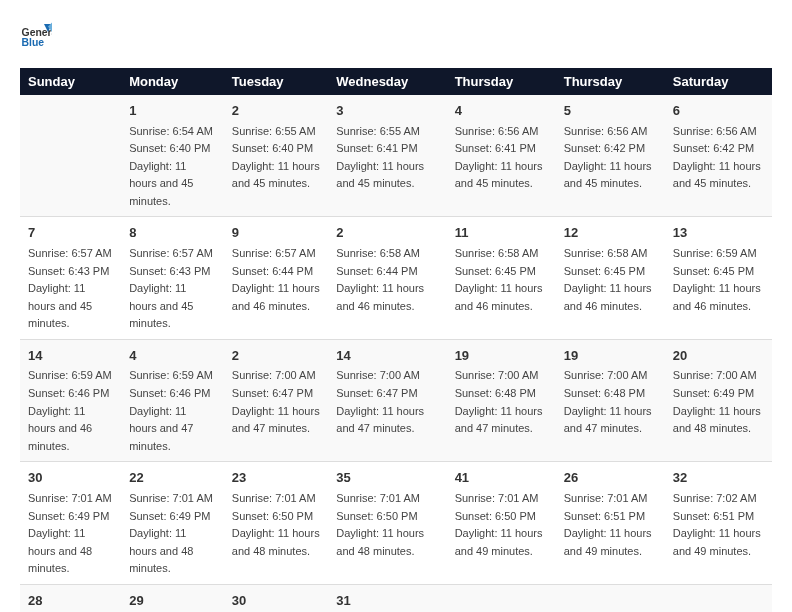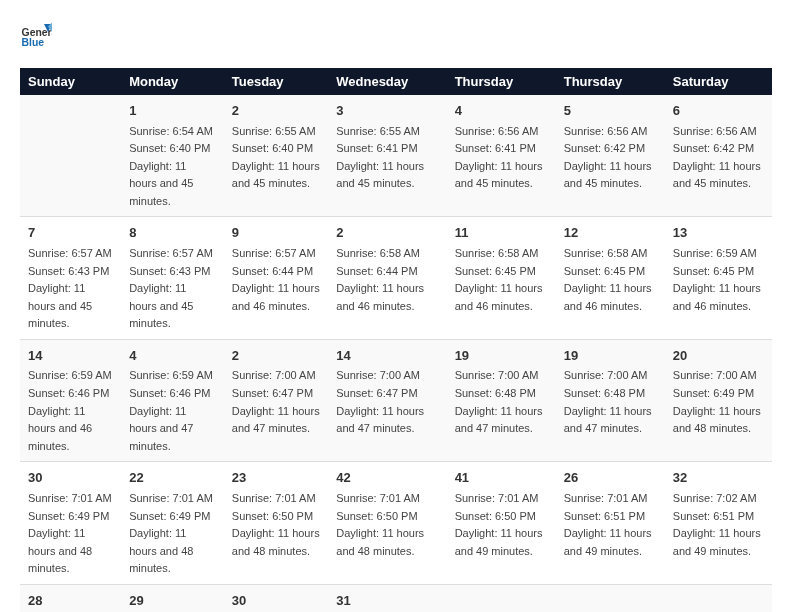--- a/index.html
+++ b/index.html
@@ -135,21 +135,21 @@
         <td><span class="day-number">2</span><span class="cell-info">Sunrise: 7:00 AM<br>Sunset: 6:47 PM<br>Daylight: 11 hours and 47 minutes.</span></td>
         <td><span class="day-number">14</span><span class="cell-info">Sunrise: 7:00 AM<br>Sunset: 6:47 PM<br>Daylight: 11 hours and 47 minutes.</span></td>
         <td><span class="day-number">19</span><span class="cell-info">Sunrise: 7:00 AM<br>Sunset: 6:48 PM<br>Daylight: 11 hours and 47 minutes.</span></td>
         <td><span class="day-number">19</span><span class="cell-info">Sunrise: 7:00 AM<br>Sunset: 6:48 PM<br>Daylight: 11 hours and 47 minutes.</span></td>
         <td><span class="day-number">20</span><span class="cell-info">Sunrise: 7:00 AM<br>Sunset: 6:49 PM<br>Daylight: 11 hours and 48 minutes.</span></td>
       </tr>
       <tr>
         <td><span class="day-number">30</span><span class="cell-info">Sunrise: 7:01 AM<br>Sunset: 6:49 PM<br>Daylight: 11 hours and 48 minutes.</span></td>
         <td><span class="day-number">22</span><span class="cell-info">Sunrise: 7:01 AM<br>Sunset: 6:49 PM<br>Daylight: 11 hours and 48 minutes.</span></td>
         <td><span class="day-number">23</span><span class="cell-info">Sunrise: 7:01 AM<br>Sunset: 6:50 PM<br>Daylight: 11 hours and 48 minutes.</span></td>
-        <td><span class="day-number">42</span><span class="cell-info">Sunrise: 7:01 AM<br>Sunset: 6:50 PM<br>Daylight: 11 hours and 48 minutes.</span></td>
+        <td><span class="day-number">35</span><span class="cell-info">Sunrise: 7:01 AM<br>Sunset: 6:50 PM<br>Daylight: 11 hours and 48 minutes.</span></td>
         <td><span class="day-number">41</span><span class="cell-info">Sunrise: 7:01 AM<br>Sunset: 6:50 PM<br>Daylight: 11 hours and 49 minutes.</span></td>
         <td><span class="day-number">26</span><span class="cell-info">Sunrise: 7:01 AM<br>Sunset: 6:51 PM<br>Daylight: 11 hours and 49 minutes.</span></td>
         <td><span class="day-number">32</span><span class="cell-info">Sunrise: 7:02 AM<br>Sunset: 6:51 PM<br>Daylight: 11 hours and 49 minutes.</span></td>
       </tr>
       <tr>
         <td>
           <span class="day-number">28</span>
         </td>
         <td>
           <span class="day-number">29</span>

